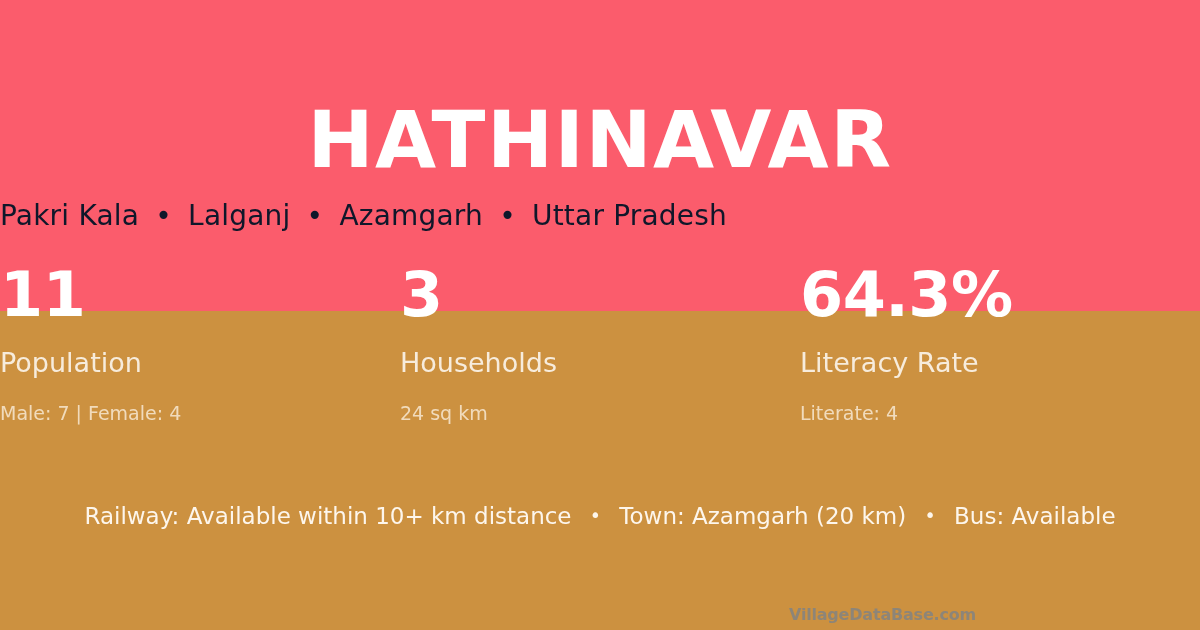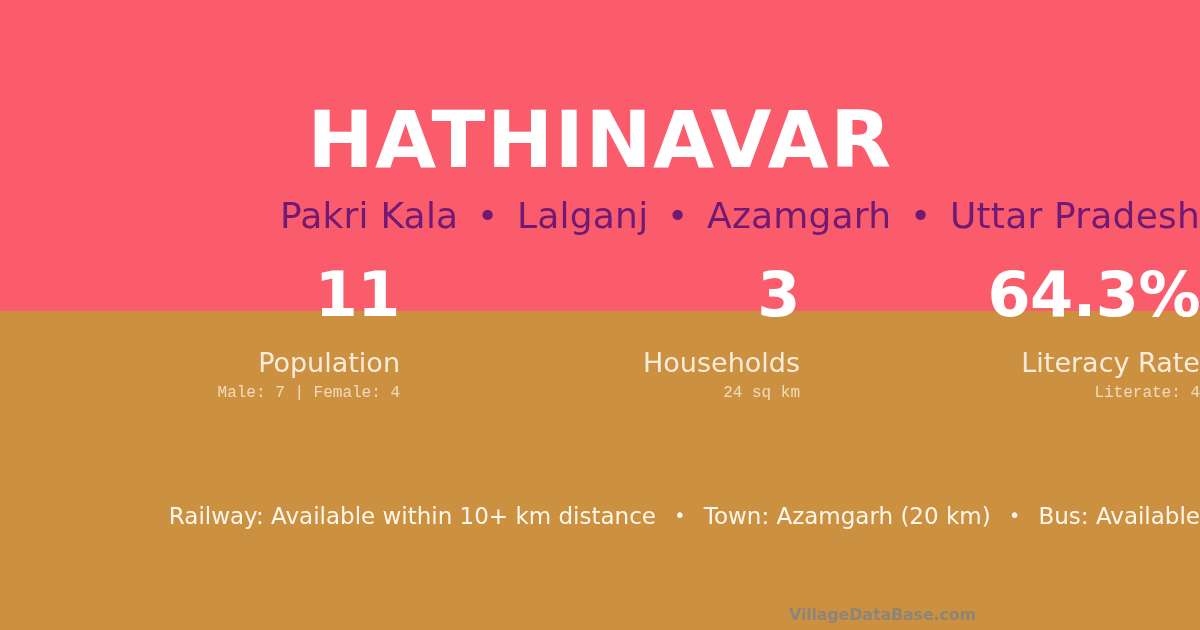--- a/index.html
+++ b/index.html
@@ -52,78 +52,77 @@
     font-weight: 700;
     color: #ffffff;
     letter-spacing: 1.5px;
     white-space: nowrap;
   }
   .subtitle {
     position: absolute;
     left: 0;
     top: 182px;
     width: 1200px;
-    text-align: right;
-    font-size: 36px;
+    text-align: left;
+    font-size: 28px;
     line-height: 36px;
     font-weight: 400;
-    color: #701a75;
+    color: #0f172a;
     letter-spacing: 0.2px;
     white-space: nowrap;
   }
   .subtitle .sep {
     padding: 0 7px;
   }
 
   
   .stats {
     position: absolute;
     left: 0;
     top: 246px;
     width: 1200px;
     display: flex;
   }
   .stat {
     width: 400px;
-    text-align: right;
+    text-align: left;
   }
   .stat-value {
     font-size: 62px;
     line-height: 66px;
     font-weight: 700;
     color: #ffffff;
     letter-spacing: -0.5px;
     white-space: nowrap;
     height: 66px;
   }
   .stat-label {
     margin-top: 18px;
     font-size: 27px;
     line-height: 33px;
     font-weight: 400;
     color: #f7ecdc;
     white-space: nowrap;
   }
   .stat-sub {
-    margin-top: 3px;
-    font-size: 16px;
+    margin-top: 23px;
+    font-size: 19px;
     line-height: 22px;
     font-weight: 400;
     color: rgba(255, 248, 236, 0.72);
     white-space: nowrap;
-    font-family: Liberation Mono, monospace;
   }
 
   
   .info-row {
     position: absolute;
     left: 0;
     top: 485px;
     width: 1200px;
-    text-align: right;
+    text-align: center;
     font-size: 23px;
     line-height: 31px;
     font-weight: 400;
     color: #fdf6ec;
     white-space: nowrap;
   }
   .info-row .sep {
     padding: 0 11px;
     font-size: 19px;
     position: relative;

